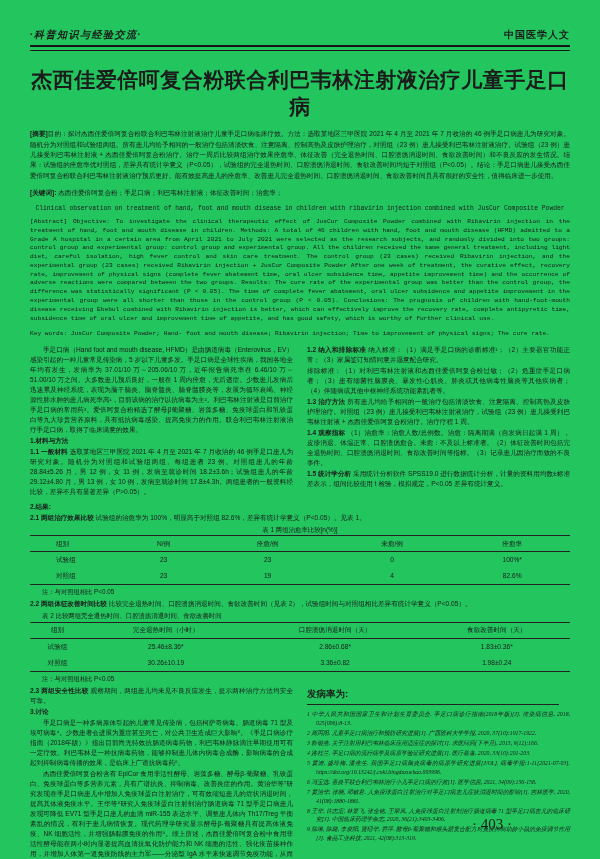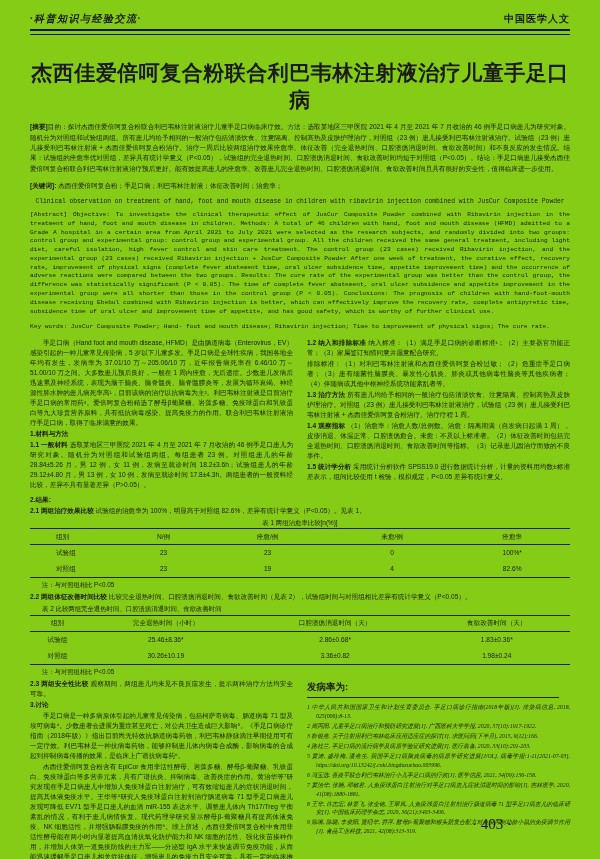--- a/index.html
+++ b/index.html
@@ -1,26 +1,26 @@
 <!DOCTYPE html>
 <html><head>
 <meta charset="utf-8">
 <style>
   html,body{margin:0;padding:0;background:#e8e8e6;}
-  .page{position:relative;width:600px;height:859px;margin:0 auto;background:#84cc16;
-        box-sizing:border-box;padding:12px 30px 0;overflow:hidden;color:#1b1b1b;
+  .page{position:relative;width:600px;height:859px;margin:0 auto;background:#22c55e;
+        box-sizing:border-box;padding:28px 30px 0;overflow:hidden;color:#1b1b1b;
         font-family:"Liberation Sans",sans-serif;}
   
   .hdr{display:flex;justify-content:space-between;align-items:flex-end;}
   .hdr-left{font-family:"Liberation Serif",serif;font-style:italic;font-weight:bold;
             font-size:10px;letter-spacing:1.5px;}
   .hdr-right{font-weight:bold;font-size:10px;letter-spacing:1px;}
   .rule-double{margin-top:3px;height:2.5px;border-top:2.5px solid #151515;border-bottom:1.2px solid #151515;}
   
-  .article-title{margin:24px 0 9px;text-align:center;font-size:21px;font-weight:700;
+  .article-title{margin:15px 0 9px;text-align:center;font-size:21px;font-weight:700;
                  line-height:1.3;letter-spacing:0.5px;}
   
   .abs,.kw{font-size:6.6px;line-height:1.58;text-align:justify;}
   .kw{margin-top:1px;}
   .lbl{font-weight:bold;}
   
   .en-title{margin:4px 0 1px;text-align:center;font-family:"Liberation Mono",monospace;font-size:6.3px;}
   .en-abs,.en-kw{font-family:"Liberation Mono",monospace;font-size:6.2px;line-height:1.42;text-align:justify;}
   .en-kw{margin-top:1px;}
   

